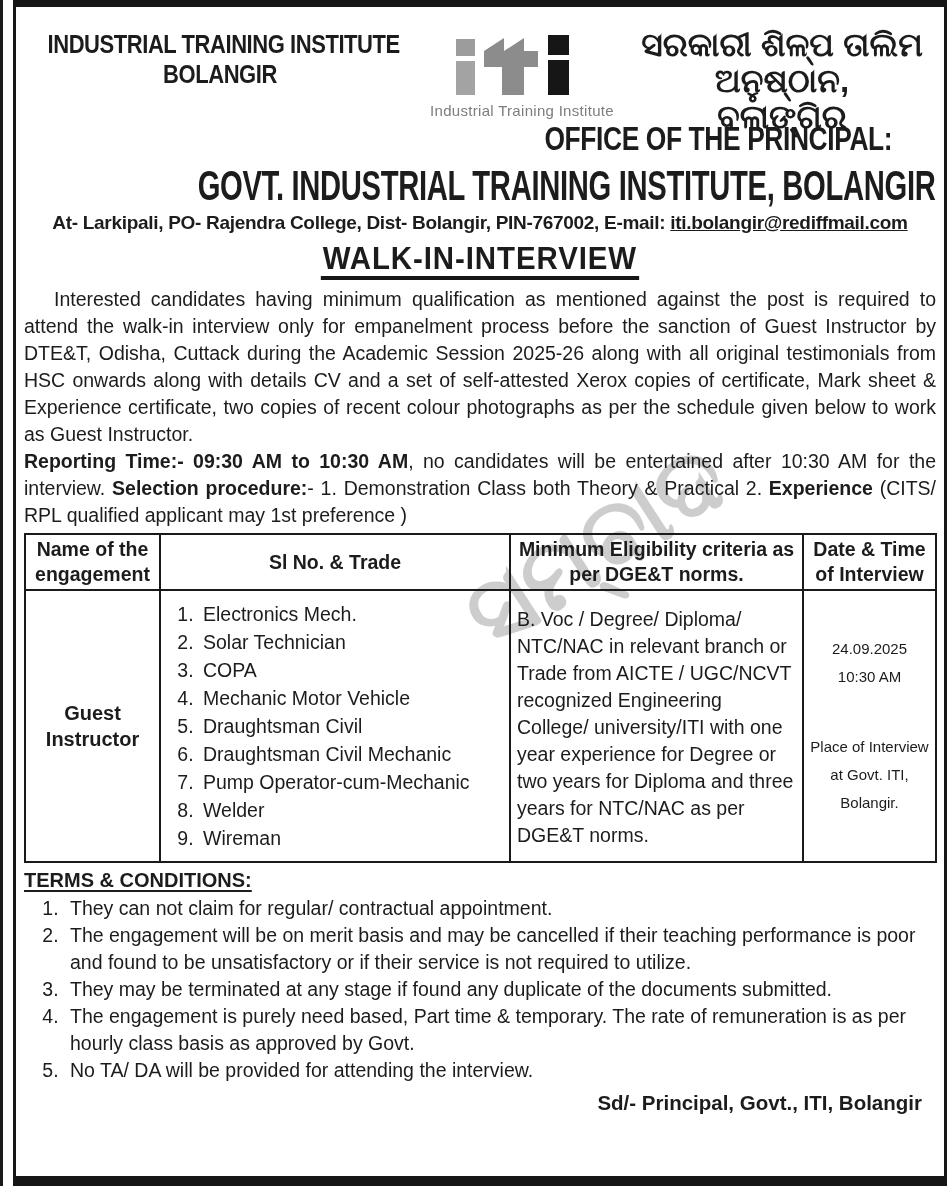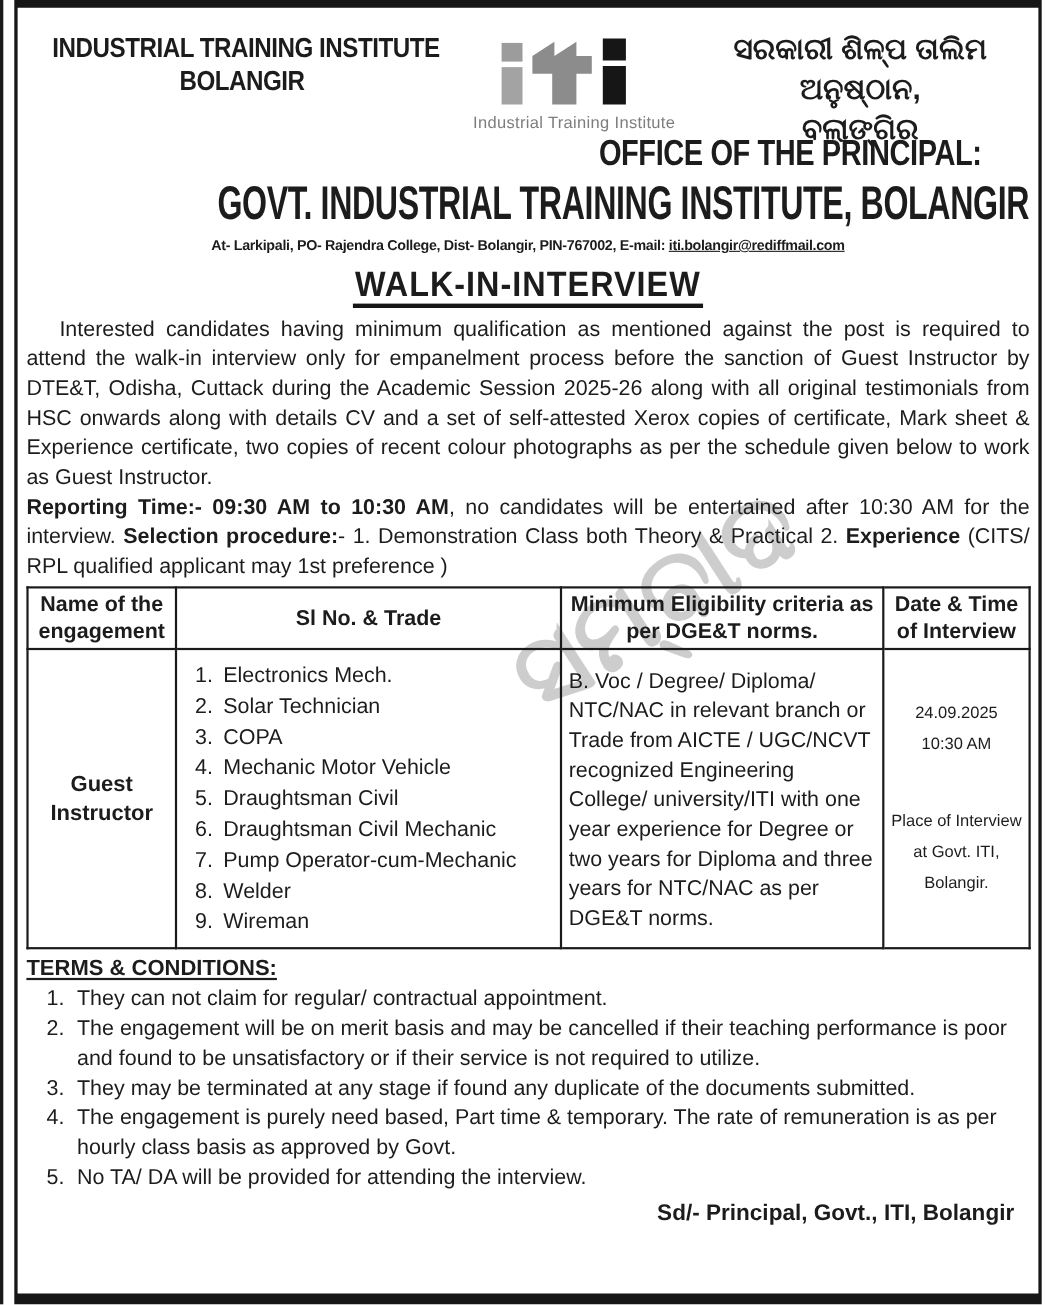--- a/index.html
+++ b/index.html
@@ -42,37 +42,37 @@
   .header-row { display: flex; align-items: flex-start; margin-top: 6px; height: 96px; }
   .org-block { width: 392px; text-align: center; padding-top: 8px; }
   .org-line {
     font-weight: bold; font-size: 25px; line-height: 30px;
     letter-spacing: -0.5px; white-space: nowrap;
     display: block; transform: scaleX(0.88); transform-origin: center;
   }
   .logo-block { width: 212px; text-align: center; padding-top: 2px; }
   .logo-caption { font-size: 15px; color: #7d7d7d; margin-top: 1px; letter-spacing: 0.3px; }
   .odia-block { flex: 1; text-align: center; padding-top: 6px; }
-  .odia-line { font-weight: bold; font-size: 27px; line-height: 36px; }
+  .odia-line { font-weight: bold; font-size: 33px; line-height: 36px; }
 
   
   .title-office { text-align: right; margin-top: 4px; }
   .title-office span {
     display: inline-block; font-weight: bold; font-size: 33px; line-height: 36px;
     transform: scaleX(0.80); transform-origin: center; white-space: nowrap;
     letter-spacing: -0.5px;
   }
   .title-govt { text-align: right; margin-top: 6px; }
   .title-govt span {
     display: inline-block; font-weight: bold; font-size: 43px; line-height: 44px;
     transform: scaleX(0.68); transform-origin: center; white-space: nowrap;
     letter-spacing: -0.5px;
   }
   .address-line {
-    text-align: center; font-weight: bold; font-size: 13px; line-height: 24px;
+    text-align: center; font-weight: bold; font-size: 19px; line-height: 24px;
     margin-top: 4px; white-space: nowrap; letter-spacing: -0.3px;
   }
   .address-line .email { text-decoration: underline; }
   .notice-heading { text-align: center; margin-top: 6px; margin-bottom: 6px; }
   .notice-heading span {
     display: inline-block; font-weight: bold; font-size: 32px; line-height: 34px;
     letter-spacing: 1px; border-bottom: 4px solid #161616; padding: 0 2px 1px 2px;
     transform: scaleX(0.92); transform-origin: center;
   }
 

